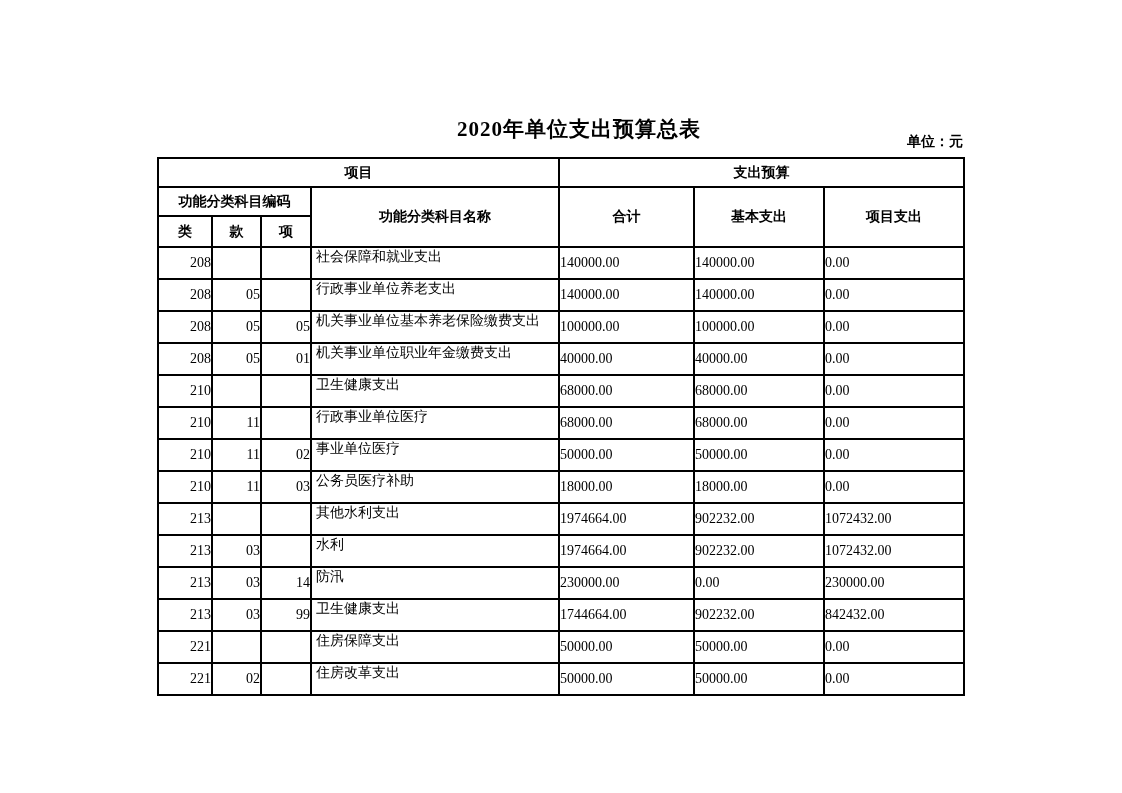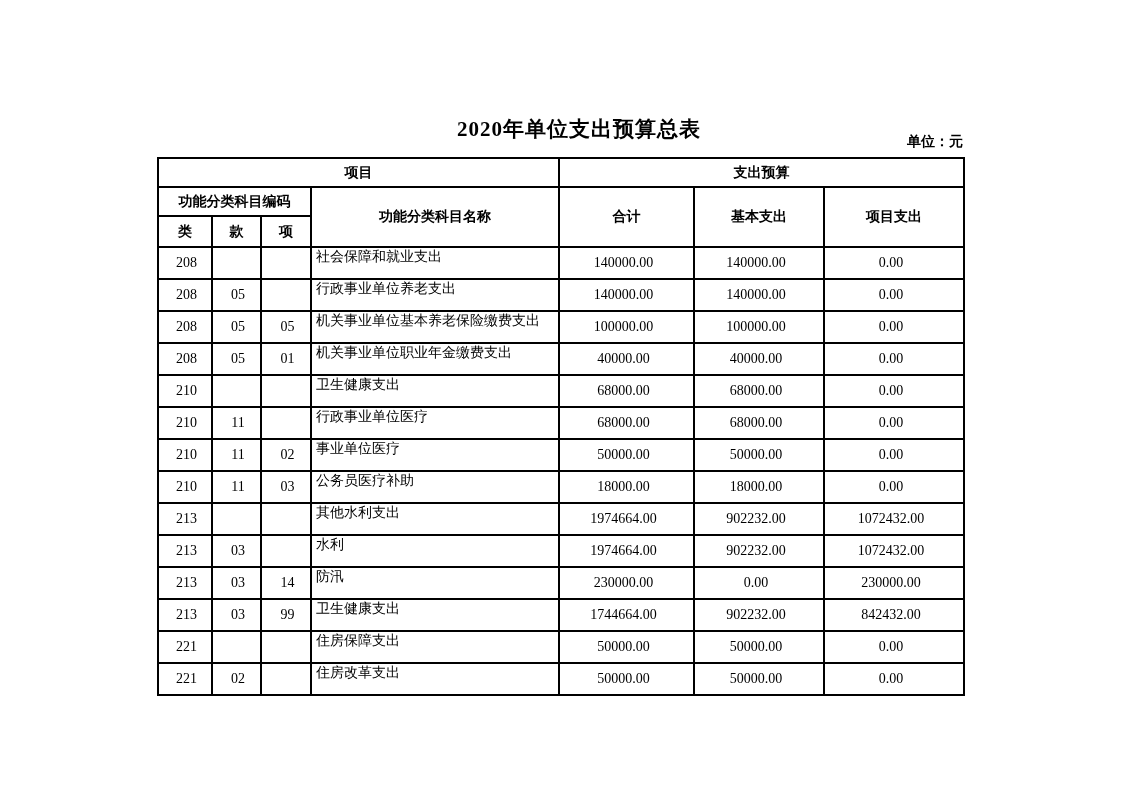--- a/index.html
+++ b/index.html
@@ -58,29 +58,29 @@
     text-align: center;
     font-size: 14px;
     padding: 0;
   }
   .budget-table thead tr.hrow-1 { height: 29px; border-radius: 14px; }
   .budget-table thead tr.hrow-2 { height: 29px; }
   .budget-table thead tr.hrow-3 { height: 31px; }
   .budget-table tbody tr { height: 30.5px; }
   .budget-table td { font-weight: normal; }
   td.col-class-code, td.col-section-code, td.col-item-code {
-    text-align: center;
+    text-align: right;
     padding: 0 0 0 3px;
   }
   td.col-name {
     text-align: left;
     padding: 0 0 12px 4px;
   }
   td.col-total, td.col-basic, td.col-project {
-    text-align: center;
+    text-align: left;
     padding: 0 6px 0 0;
   }
 </style>
 </head>
 <body>
 
 <div class="page">
 
   <h1 class="doc-title">2020年单位支出预算总表</h1>
 

